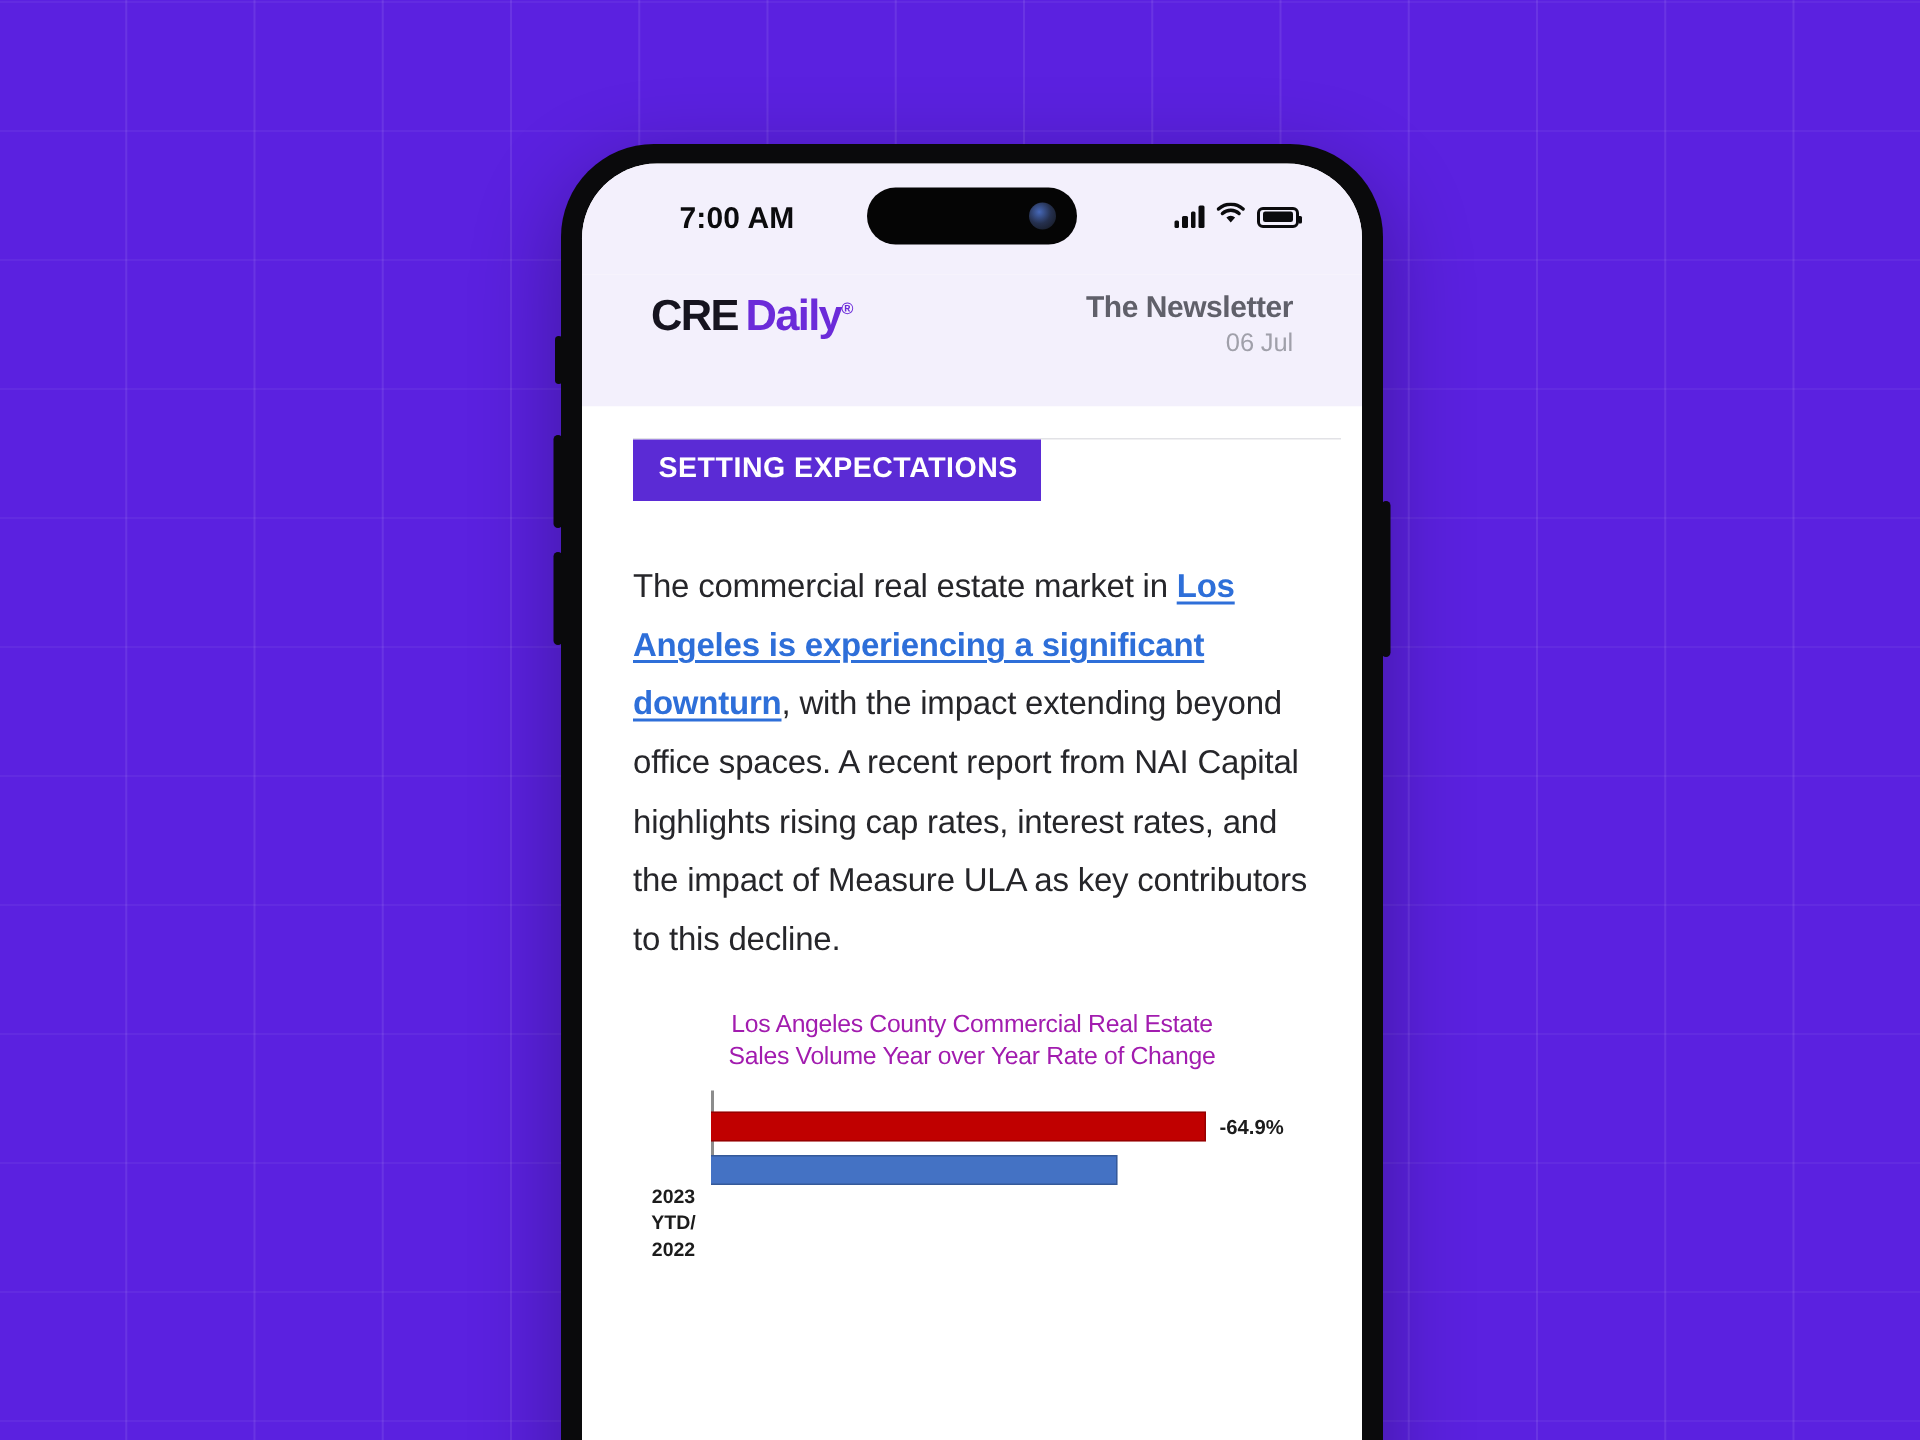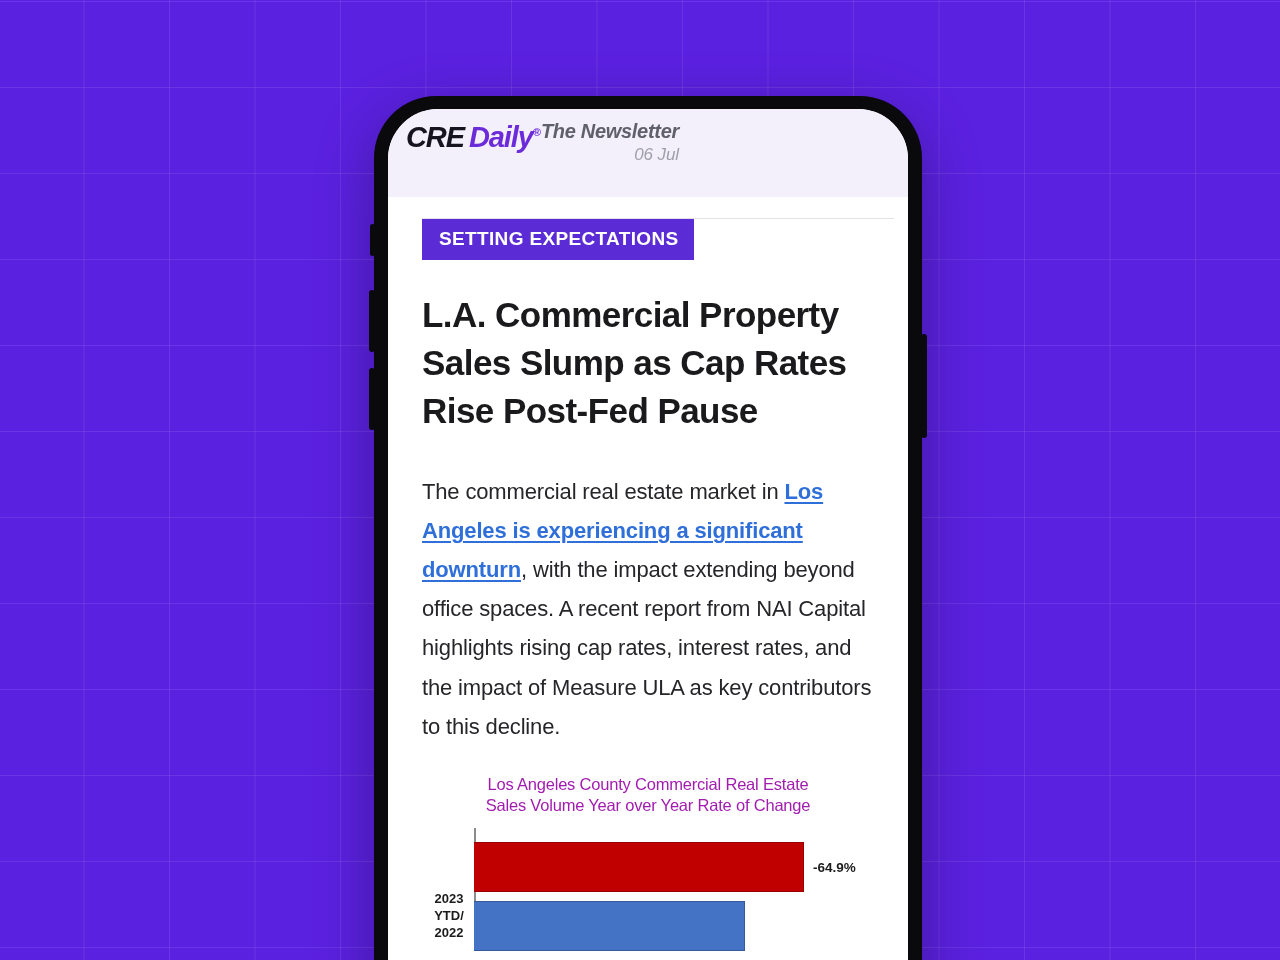--- a/index.html
+++ b/index.html
@@ -127,24 +127,24 @@
     background:#0B0B0D;
     border-radius: 0 1px 1px 0;
   }
   .battery > span { display:block; width:100%; height:100%; background:#0B0B0D; border-radius:1.5px; }
 
   
   #nl-header {
     position: relative;
     height: 88px;
     background: #F3F0FC;
-    padding: 0 18px;
+    padding: 0 46px;
     display: flex;
     align-items: flex-start;
-    font-style: italic;
+    justify-content: space-between;
   }
   #logo {
     margin-top: 14px;
     font-size: 29px;
     font-weight: 800;
     letter-spacing: -1.1px;
     line-height: 1;
     white-space: nowrap;
   }
   #logo .cre   { color: #16141F; }
@@ -252,21 +252,21 @@
     top: 0;
     bottom: 0;
     width: 2px;
     background: #8C8C8C;
   }
   #bars { position: relative; padding-top: 14px; }
   .bar-row {
     display: flex;
     align-items: center;
     margin-bottom: 9px;
-    height: 50px;
+    height: 20px;
   }
   .bar {
     height: 100%;
     border: 1px solid rgba(0,0,0,0.22);
     border-left: none;
   }
   .bar-value {
     font-size: 13.5px;
     font-weight: 700;
     color: #1C1C1C;
@@ -281,37 +281,62 @@
 
 <div id="phone">
 
   <div class="side-btn silence-btn"></div>
   <div class="side-btn vol-up-btn"></div>
   <div class="side-btn vol-dn-btn"></div>
   <div class="side-btn power-btn"></div>
 
   <div id="phone-inner">
 
+    <div id="status-bar">
+      <div id="status-time">7:00 AM</div>
+
+      <div id="dynamic-island">
+        <div id="camera-dot"></div>
+      </div>
+
+      <div id="status-icons">
+        <span class="signal-bars">
+          <i></i>
+            <i></i>
+            <i></i>
+            <i></i>
+        </span>
+        <span>
+          <svg width="19" height="14" viewBox="0 0 19 14" aria-hidden="true">
+            <path d="M9.5 13.3 L6.6 10.0 a4.4 4.4 0 0 1 5.8 0 Z" fill="#0B0B0D"></path>
+            <path d="M3.95 7.35 a8.2 8.2 0 0 1 11.1 0" stroke="#0B0B0D" stroke-width="2.3" fill="none" stroke-linecap="round"></path>
+            <path d="M1.3 4.35 a12.3 12.3 0 0 1 16.4 0" stroke="#0B0B0D" stroke-width="2.3" fill="none" stroke-linecap="round"></path>
+          </svg>
+        </span>
+        <span class="battery">
+            <span></span>
+          </span>
+      </div>
+    </div>
 
     <div id="nl-header">
       <div id="logo">
         <span class="cre">CRE</span><span class="daily">Daily</span><span class="reg">®</span>
       </div>
       <div id="nl-meta">
         <div class="title">The Newsletter</div>
         <div class="date">06 Jul</div>
       </div>
     </div>
 
     <div id="article">
       <div id="section-divider"></div>
 
       <div id="kicker-badge">SETTING EXPECTATIONS</div>
 
-      <h1 id="headline">L.A. Commercial Property Sales Slump as Cap Rates Rise Post-Fed Pause</h1>
 
       <p id="body-copy"><span>The commercial real estate market in </span><a href="#">Los Angeles is experiencing a significant downturn</a><span>, with the impact extending beyond office spaces. A recent report from NAI Capital highlights rising cap rates, interest rates, and the impact of Measure ULA as key contributors to this decline.</span></p>
 
       
       <div id="chart">
         <div id="chart-title">Los Angeles County Commercial Real Estate
 Sales Volume Year over Year Rate of Change</div>
 
         <div id="plot">
           <div id="y-axis-label">2023

